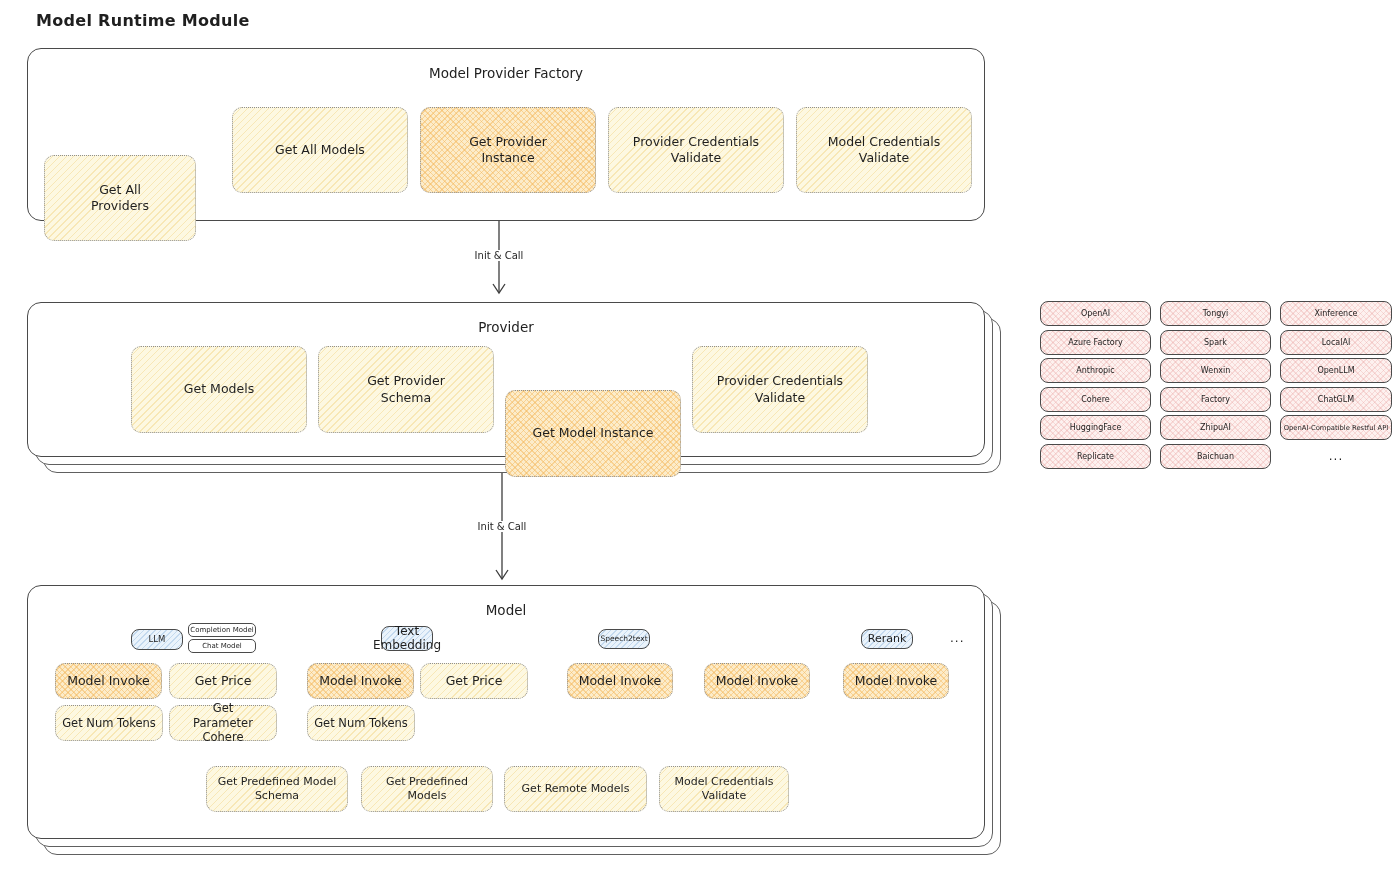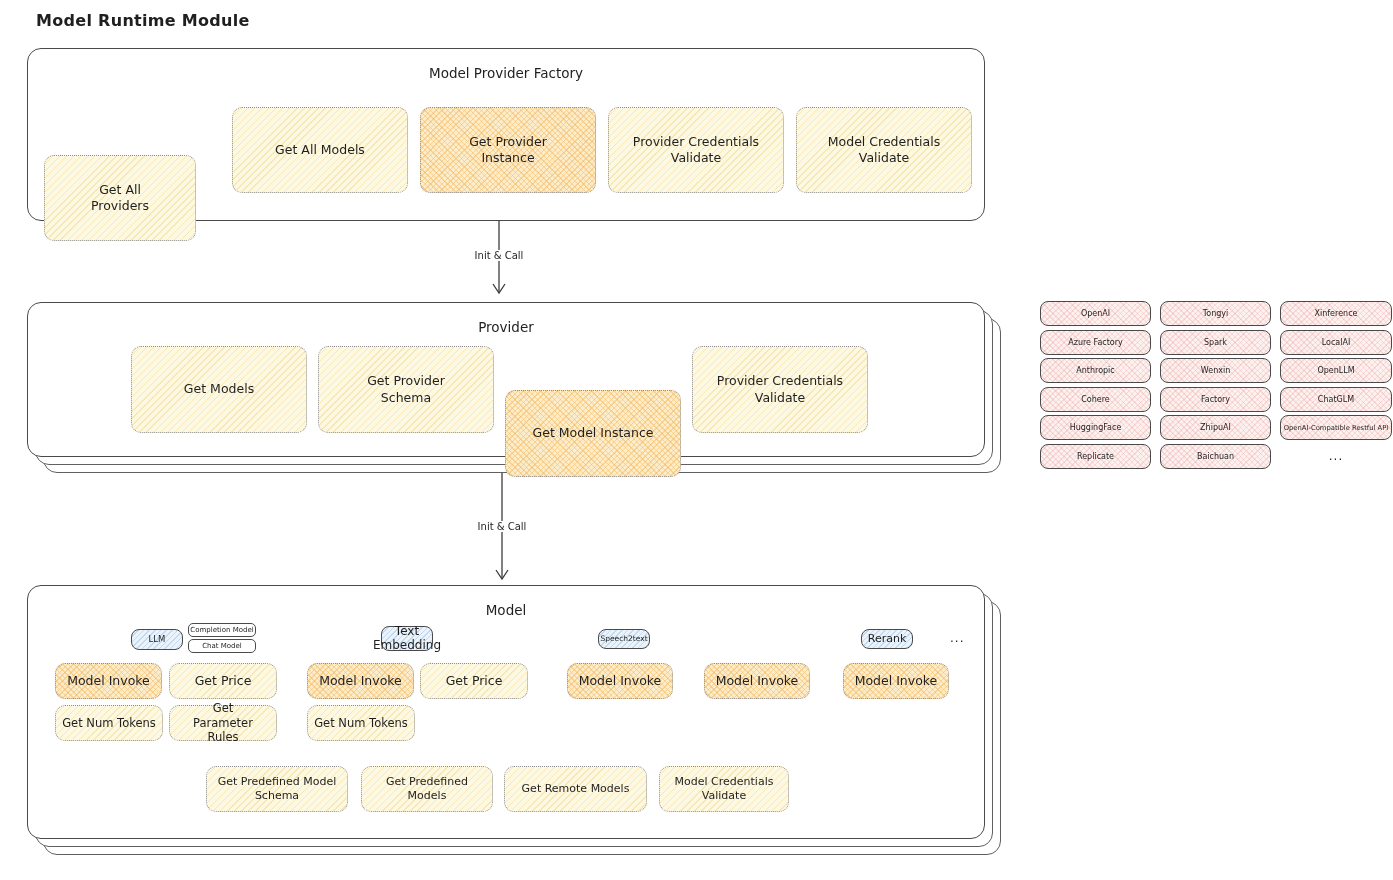--- a/index.html
+++ b/index.html
@@ -118,21 +118,21 @@
 
     <div class="op fill-orange" style="left:27px;top:77px;width:107px;height:36px;">Model Invoke</div>
     <div class="op fill-light" style="left:141px;top:77px;width:108px;height:36px;">Get Price</div>
     <div class="op fill-orange" style="left:279px;top:77px;width:107px;height:36px;">Model Invoke</div>
     <div class="op fill-light" style="left:392px;top:77px;width:108px;height:36px;">Get Price</div>
     <div class="op fill-orange" style="left:539px;top:77px;width:106px;height:36px;">Model Invoke</div>
     <div class="op fill-orange" style="left:676px;top:77px;width:106px;height:36px;">Model Invoke</div>
     <div class="op fill-orange" style="left:815px;top:77px;width:106px;height:36px;">Model Invoke</div>
 
     <div class="op fill-light" style="left:27px;top:119px;width:108px;height:36px;font-size:11.5px;">Get Num Tokens</div>
-    <div class="op fill-light" style="left:141px;top:119px;width:108px;height:36px;font-size:11.5px;padding:0 14px;">Get Parameter Rules</div>
+    <div class="op fill-light" style="left:141px;top:119px;width:108px;height:36px;font-size:11.5px;padding:0 14px;">Get Parameter Cohere</div>
     <div class="op fill-light" style="left:279px;top:119px;width:108px;height:36px;font-size:11.5px;">Get Num Tokens</div>
 
     <div class="op fill-light" style="left:178px;top:180px;width:142px;height:46px;font-size:11px;padding:0 10px;">Get Predefined Model Schema</div>
     <div class="op fill-light" style="left:333px;top:180px;width:132px;height:46px;font-size:11px;padding:0 10px;">Get Predefined Models</div>
     <div class="op fill-light" style="left:476px;top:180px;width:143px;height:46px;font-size:11px;padding:8px 10px;">Get Remote Models</div>
     <div class="op fill-light" style="left:631px;top:180px;width:130px;height:46px;font-size:11px;padding:0 10px;">Model Credentials Validate</div>
   </div>
 
 </div>
 

